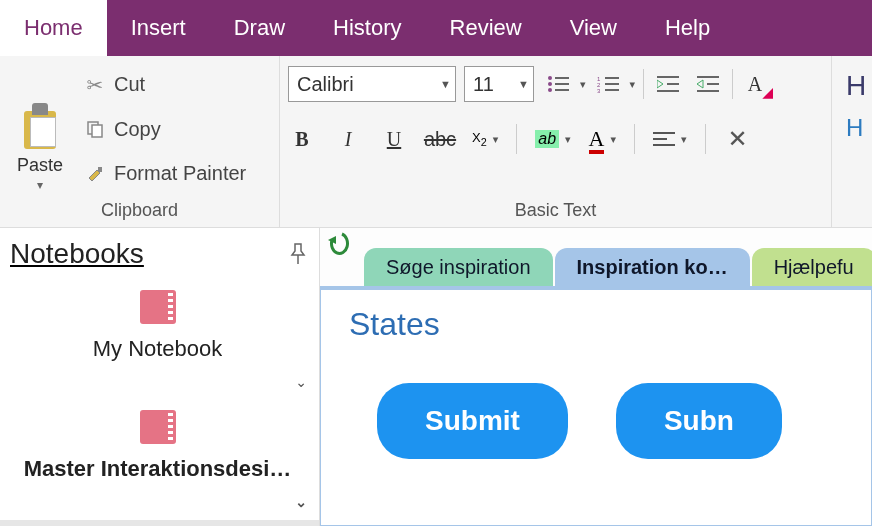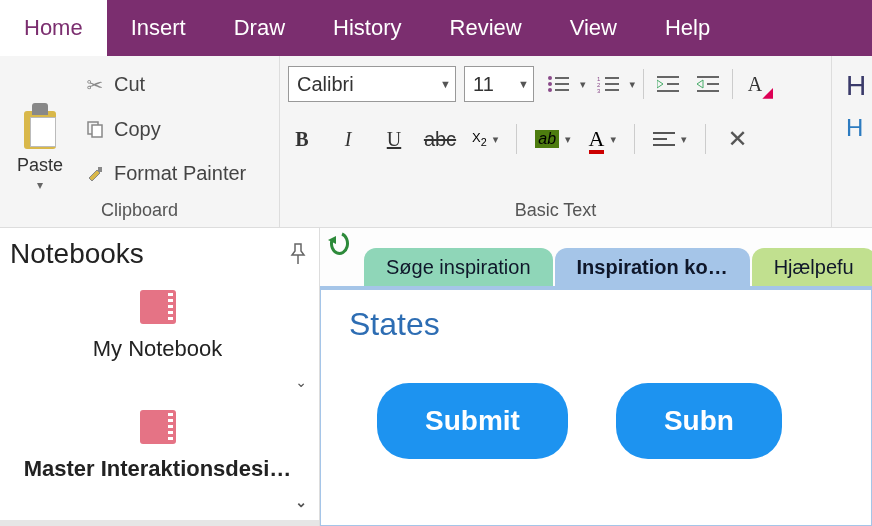--- a/index.html
+++ b/index.html
@@ -33,36 +33,36 @@
 .dd-tri { font-size: 11px; color: #555; }
 
 .bt-bottom { display: flex; align-items: center; gap: 18px; padding: 8px 0; flex-wrap: wrap; }
 .fmt-btn { width: 28px; height: 28px; display: inline-flex; align-items: center; justify-content: center; font-size: 20px; color: #333; cursor: pointer; }
 .fmt-b { font-weight: bold; font-family: Georgia, serif; }
 .fmt-i { font-style: italic; font-family: Georgia, serif; }
 .fmt-u { text-decoration: underline; font-family: Georgia, serif; }
 .fmt-strike { text-decoration: line-through; }
 .fmt-sub { font-size: 13px; }
 .fmt-split { display: inline-flex; align-items: center; gap: 6px; }
-.hl-mark { background: #4d7c0f; padding: 0 3px; font-style: italic; }
+.hl-mark { background: #86efac; padding: 0 3px; font-style: italic; }
 .color-a { position: relative; }
 .color-bar { position: absolute; left: 0; right: 0; bottom: -2px; height: 4px; background: #c00; }
 .sep { width: 1px; height: 30px; background: #ccc; }
 
 .list-icons { display: flex; gap: 6px; align-items: center; }
 .li-btn { width: 32px; height: 28px; display: inline-flex; align-items: center; justify-content: center; cursor: pointer; position: relative; }
 .indent-svg { width: 22px; height: 18px; }
 
 .heading-stub { padding: 8px 6px; font-family: Georgia, serif; }
 .heading-stub .h1l { font-size: 28px; color: #3a3a6a; }
 .heading-stub .h2l { font-size: 24px; color: #2d7bc0; margin-top: 12px; }
 
 .workspace { display: flex; height: calc(526px - 56px - 172px); }
 .sidebar { width: 320px; border-right: 1px solid #ddd; display: flex; flex-direction: column; }
-.sb-head { display: flex; align-items: center; justify-content: space-between; padding: 10px 12px 10px 10px; }
+.sb-head { display: flex; align-items: center; justify-content: space-between; padding: 10px 12px 10px 10px; text-decoration: underline; }
 .sb-title { font-size: 28px; color: #222; }
 .pin { font-size: 20px; color: #666; cursor: pointer; }
 
 .nb-item { display: flex; align-items: center; gap: 12px; padding: 10px 12px 10px 8px; font-size: 22px; color: #222; cursor: pointer; position: relative; flex-direction: column; }
 .nb-item.bold { font-weight: 600; }
 .nb-item.active { background: #e6e6e6; }
 .nb-icon { width: 36px; height: 34px; border-radius: 3px; position: relative; flex-shrink: 0; }
 .nb-icon::after { content: ""; position: absolute; right: 3px; top: 3px; bottom: 3px; width: 5px; background: repeating-linear-gradient(#fff 0 3px, transparent 3px 6px); }
 .nb-red { background: #e57385; }
 .nb-pink { background: #e8a6d0; }

